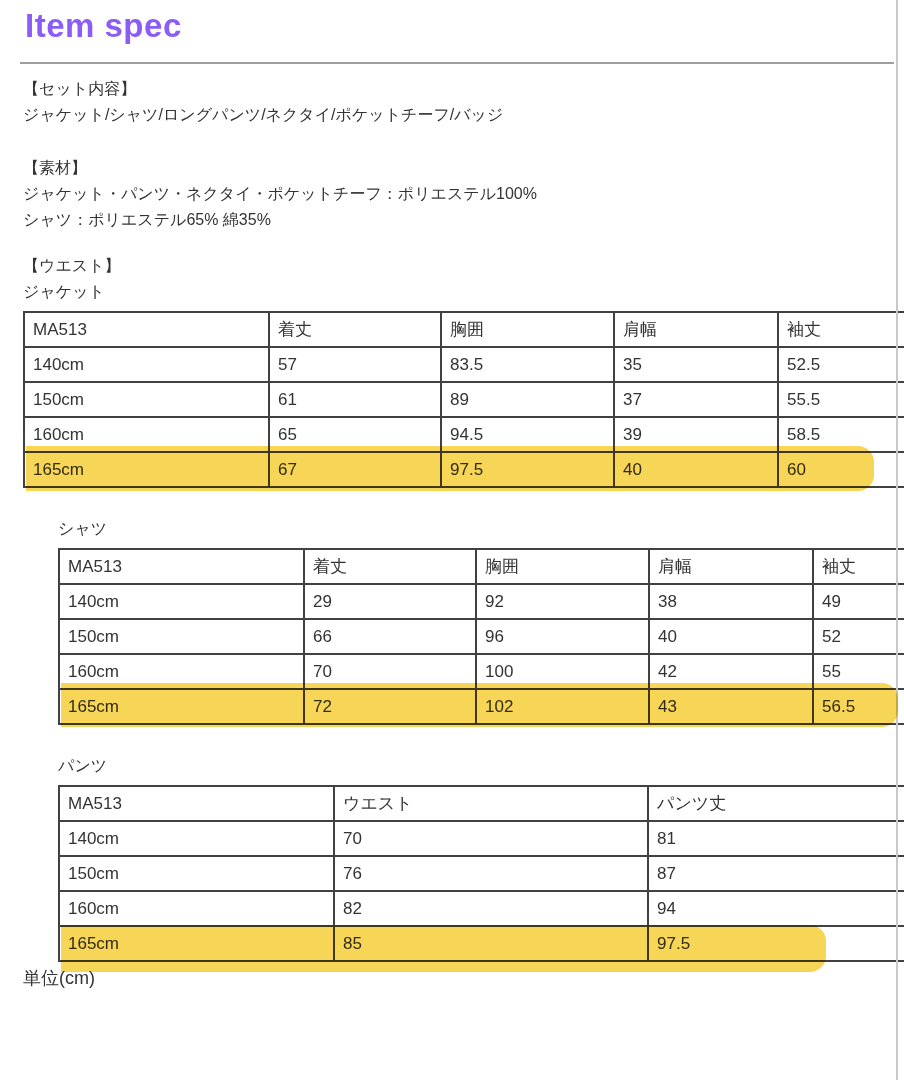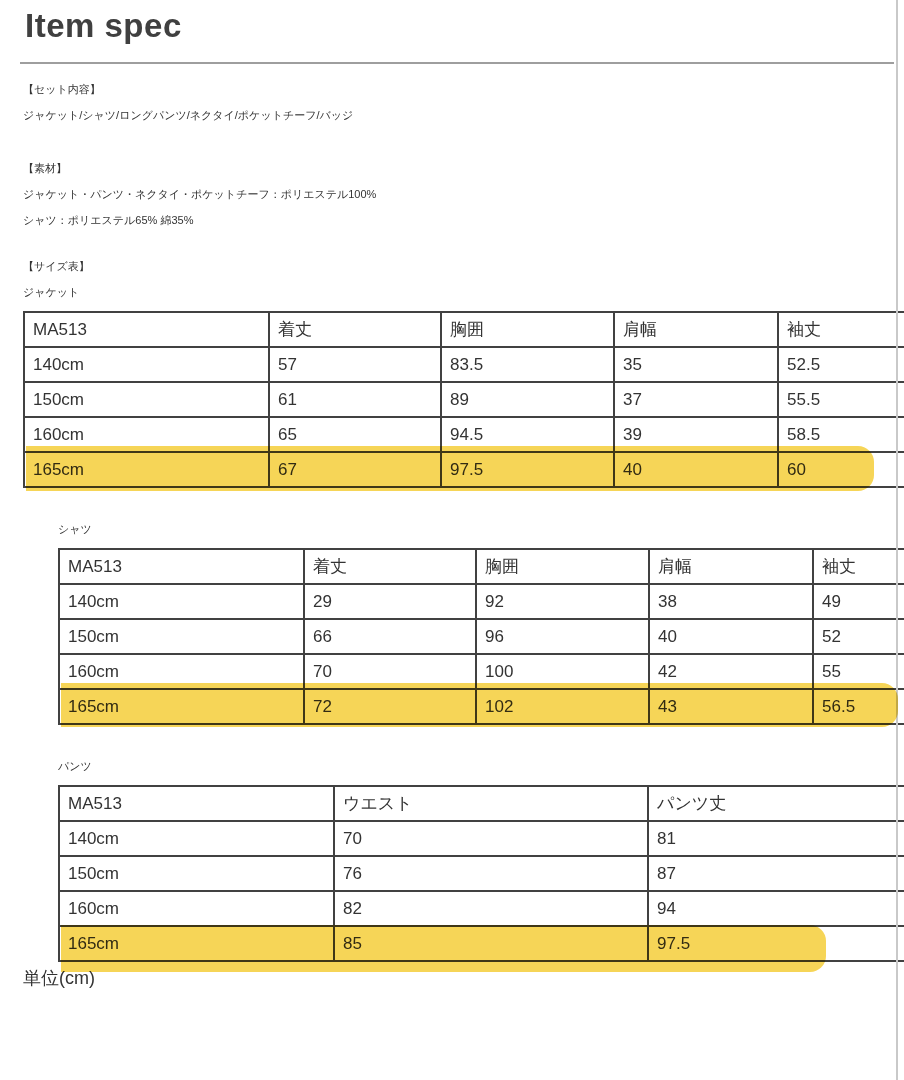--- a/index.html
+++ b/index.html
@@ -19,32 +19,32 @@
     position:absolute;
     top:0;right:6px;
     width:2px;height:1080px;
     background:#c9c9c9;
   }
   h1.title{
     margin:0 0 0 2px;
     font-size:33px;
     line-height:40px;
     font-weight:700;
-    color:#404040;
+    color:#8b5cf6;
     letter-spacing:0.5px;
   }
   .divider{
     height:2px;
     background:#9e9e9e;
     border:none;
     margin:16px 0 12px -3px;
     width:874px;
   }
   .txt{
-    font-size:11px;
+    font-size:16px;
     line-height:26px;
     margin:0;
   }
   .gap-lg{margin-top:27px;}
   .gap-md{margin-top:20px;}
   .tbl-block{margin-top:28px;padding-left:35px;}
   .tbl-wrap{
     position:relative;
     margin-top:6px;
     width:778px;
@@ -105,21 +105,21 @@
 
   <div class="divider"></div>
 
   <p class="txt">【セット内容】</p>
   <p class="txt">ジャケット/シャツ/ロングパンツ/ネクタイ/ポケットチーフ/バッジ</p>
 
   <p class="txt gap-lg">【素材】</p>
   <p class="txt">ジャケット・パンツ・ネクタイ・ポケットチーフ：ポリエステル100%</p>
   <p class="txt">シャツ：ポリエステル65% 綿35%</p>
 
-  <p class="txt gap-md">【サイズ表】</p>
+  <p class="txt gap-md">【ウエスト】</p>
 
   <div>
     <p class="txt">ジャケット</p>
     <div class="tbl-wrap">
         <table class="spec cols5">
           <tbody>
             <tr>
               <td>MA513</td>
               <td>着丈</td>
               <td>胸囲</td>

